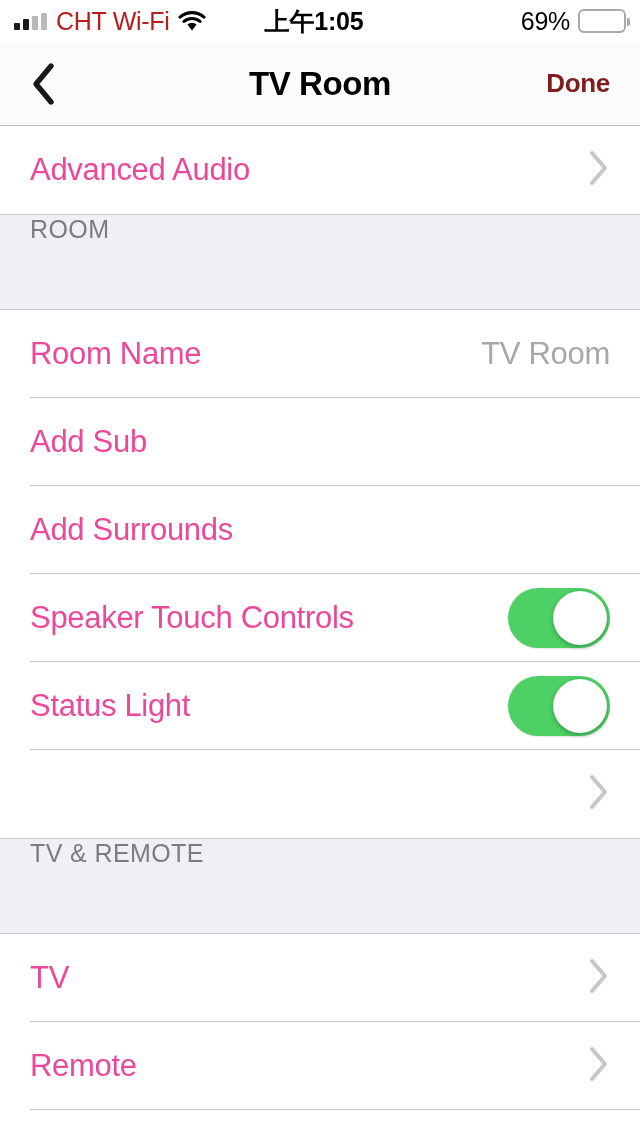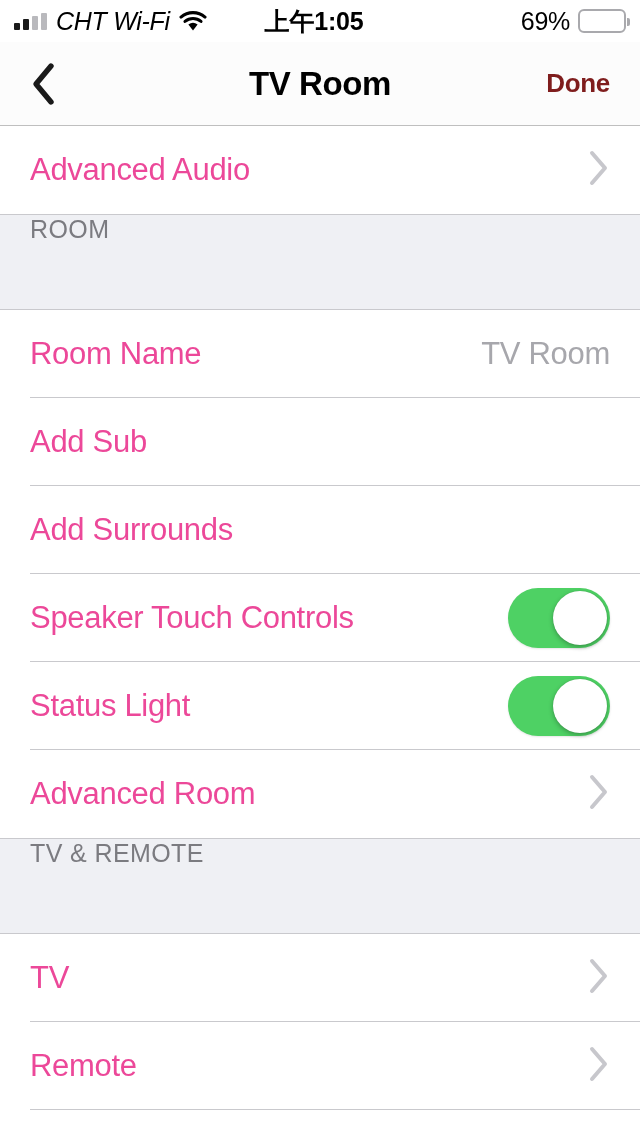--- a/index.html
+++ b/index.html
@@ -49,24 +49,23 @@
   }
   .signal-bars i.on { background: #1a1a1a; }
   .signal-bars i:nth-child(1) { height: 7px; }
   .signal-bars i:nth-child(2) { height: 11px; }
   .signal-bars i:nth-child(3) { height: 14px; }
   .signal-bars i:nth-child(4) { height: 17px; }
 
   .carrier {
     font-size: 25px;
     font-weight: 400;
-    color: #000000;
+    color: #b91c1c;
     letter-spacing: -0.3px;
     white-space: nowrap;
-    font-style: italic;
   }
 
   .wifi-icon { width: 28px; height: 21px; display: block; }
 
   .status-center {
     position: absolute;
     left: 0; right: 12px;
     text-align: center;
     pointer-events: none;
   }
@@ -325,21 +324,20 @@
       </div>
       <div class="row">
         <div class="row-label">Status Light</div>
         <div class="row-right">
           <span class="switch on" role="switch" aria-checked="true">
             <span class="knob"></span>
           </span>
         </div>
       </div>
       <div class="row tappable no-sep">
-        <div class="row-label">Advanced Room</div>
         <div class="row-right">
           <span class="chevron"><svg width="22" height="36" viewBox="0 0 22 36" xmlns="http://www.w3.org/2000/svg">
               <path d="M4 3 L17 18 L4 33" stroke="#c7c7cc" stroke-width="4" fill="none" stroke-linecap="round" stroke-linejoin="round"></path>
             </svg></span>
         </div>
       </div>
       <div class="section-header">
         <span>TV &amp; REMOTE</span>
       </div>
       <div class="row tappable">

